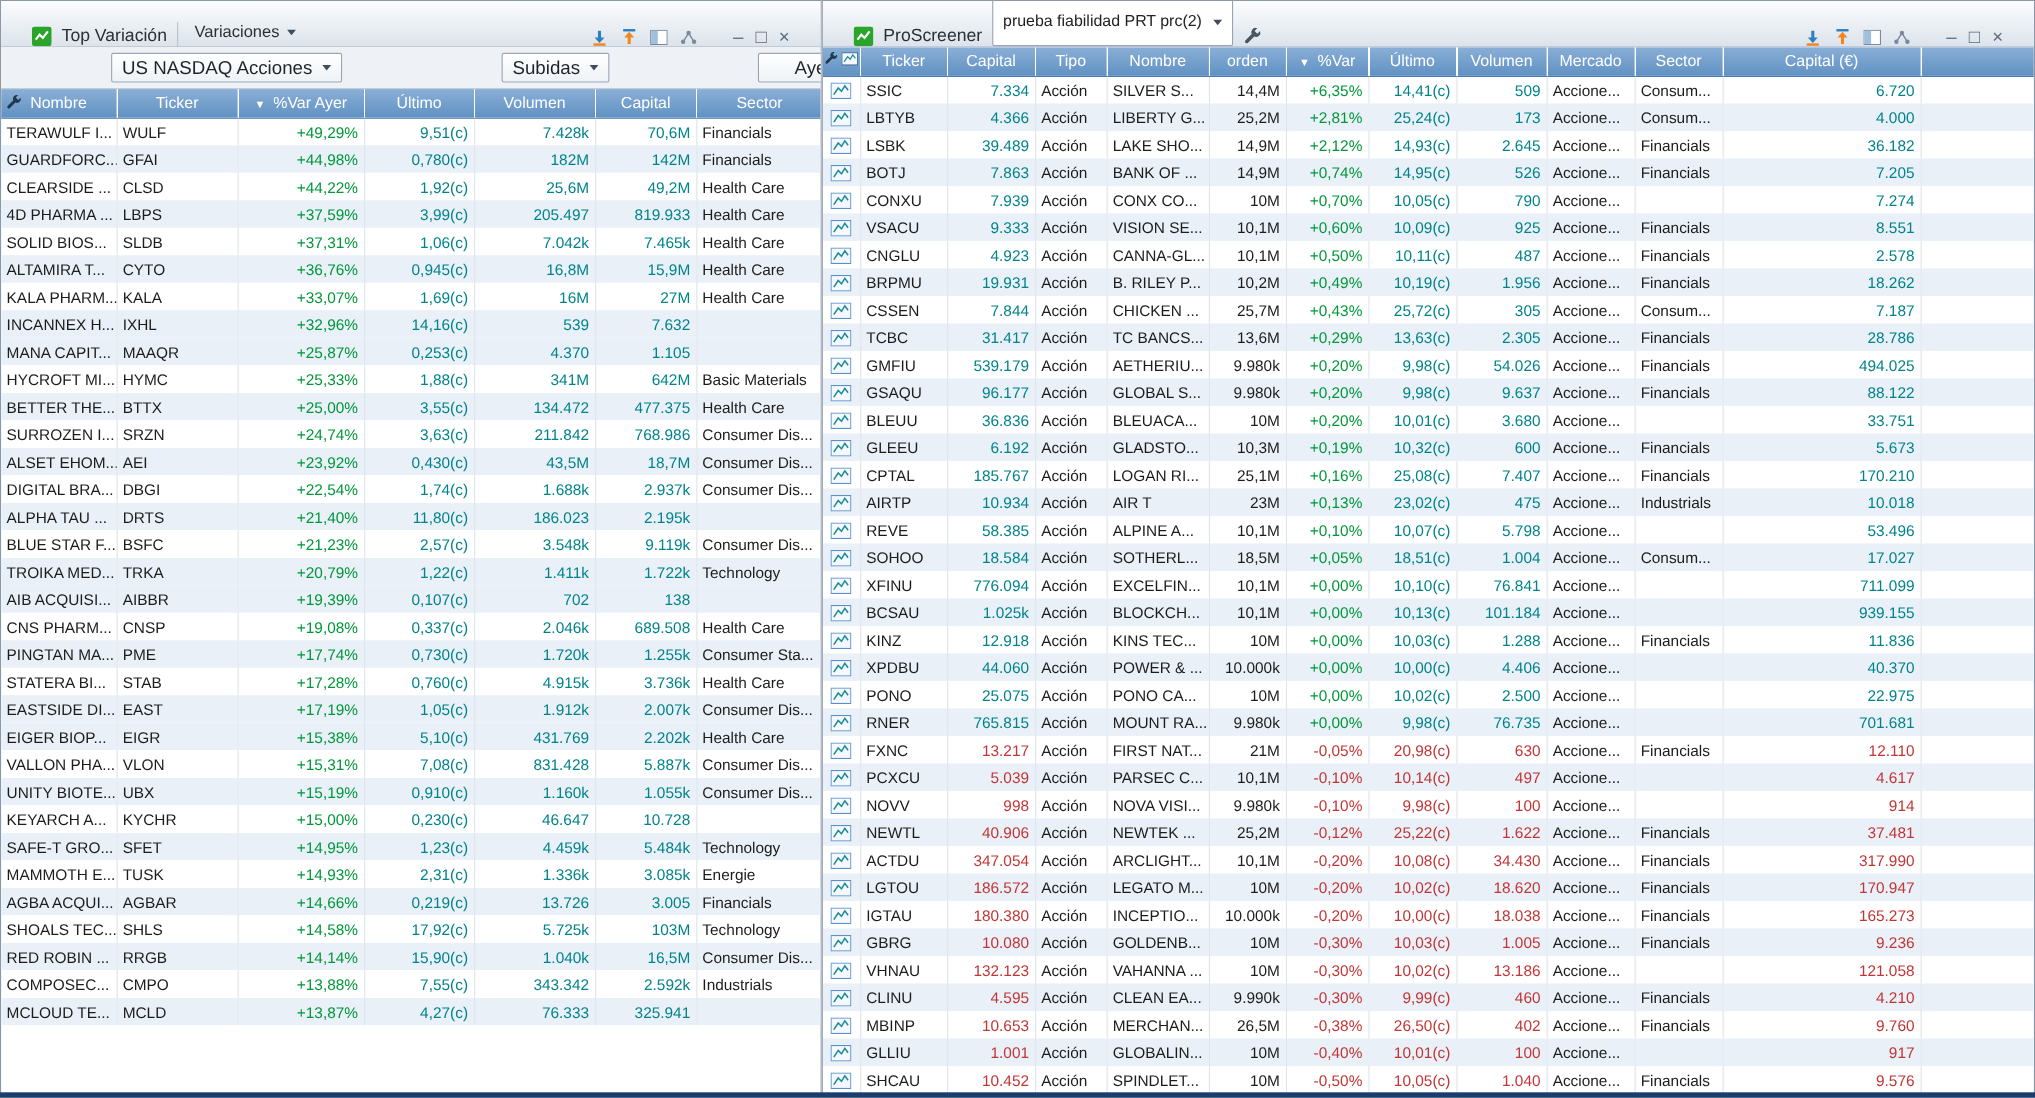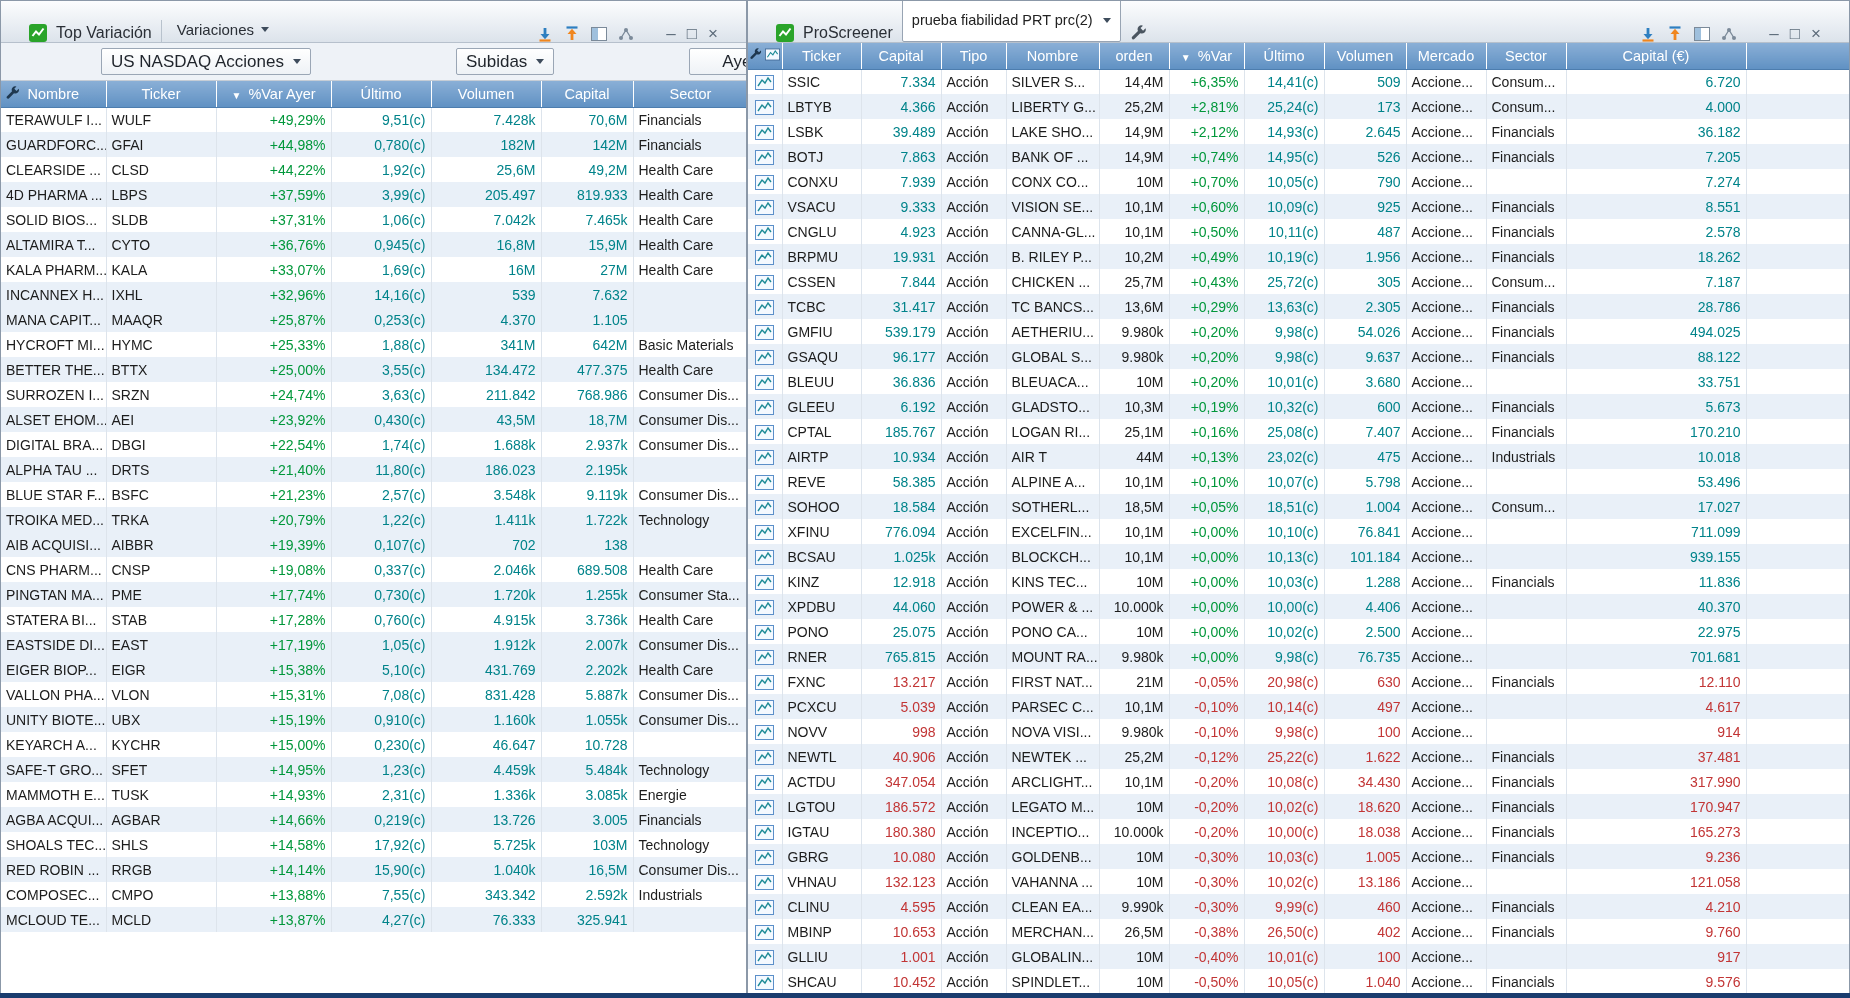--- a/index.html
+++ b/index.html
@@ -844,21 +844,21 @@
             </tr>
             <tr class="alt">
               <td class="ic"><span class="rowchart"><svg width="19" height="15" viewBox="0 0 19 15">
                     <rect x="0.5" y="0.5" width="18" height="14" fill="#f4f9ff" stroke="#5b8fc9"></rect>
                     <polyline points="3,11 7,5 10,8 13,3 16,7" fill="none" stroke="#1d8a96" stroke-width="1.4"></polyline>
                   </svg></span></td>
               <td class="cl">AIRTP</td>
               <td class="ar num teal">10.934</td>
               <td class="cl">Acción</td>
               <td class="cl">AIR T</td>
-              <td class="ar">44M</td>
+              <td class="ar">23M</td>
               <td class="ar num green">+0,13%</td>
               <td class="ar num teal">23,02(c)</td>
               <td class="ar num teal">475</td>
               <td class="cl">Accione...</td>
               <td class="cl">Industrials</td>
               <td class="ar num teal">10.018</td>
               <td class="filler"></td>
             </tr>
             <tr>
               <td class="ic"><span class="rowchart"><svg width="19" height="15" viewBox="0 0 19 15">

